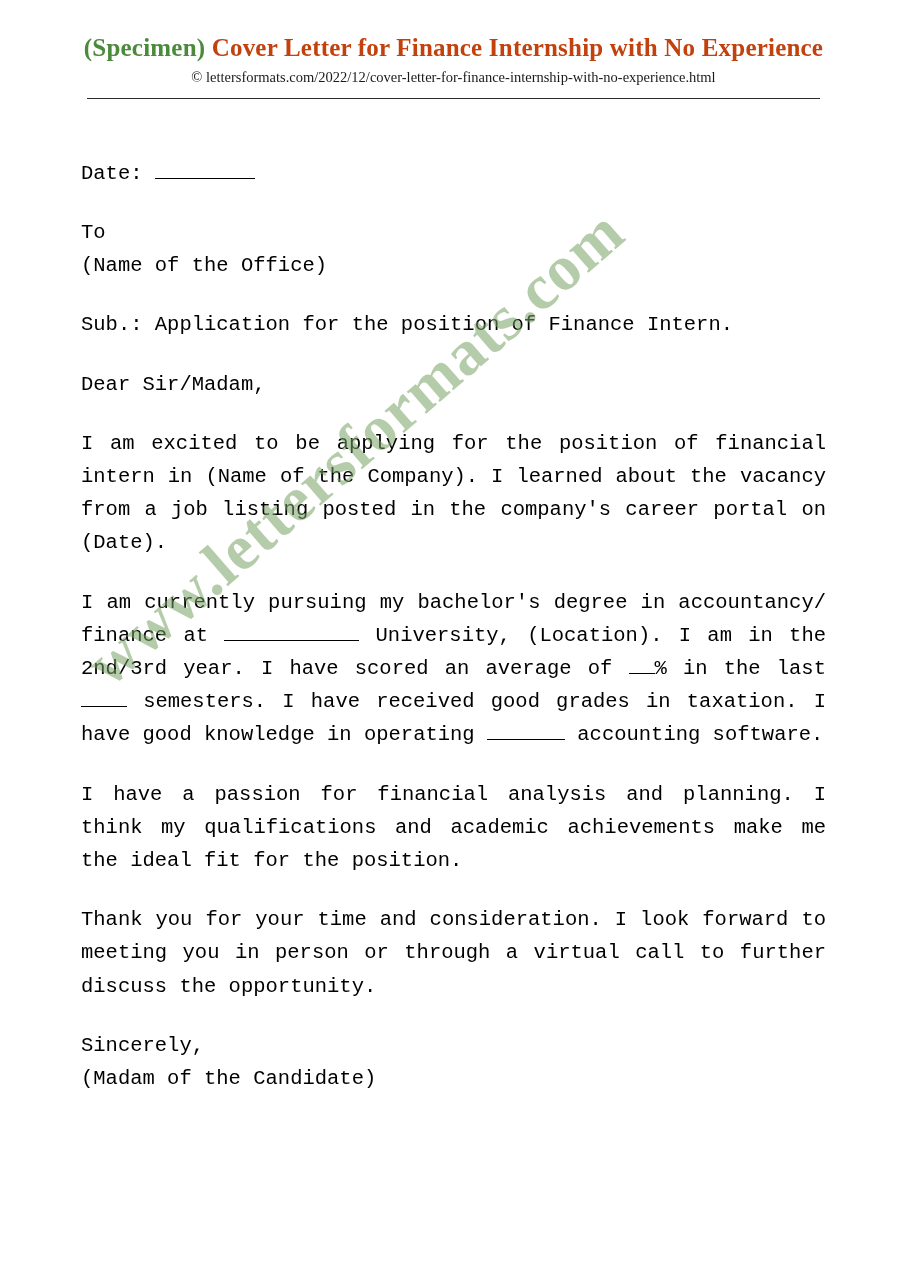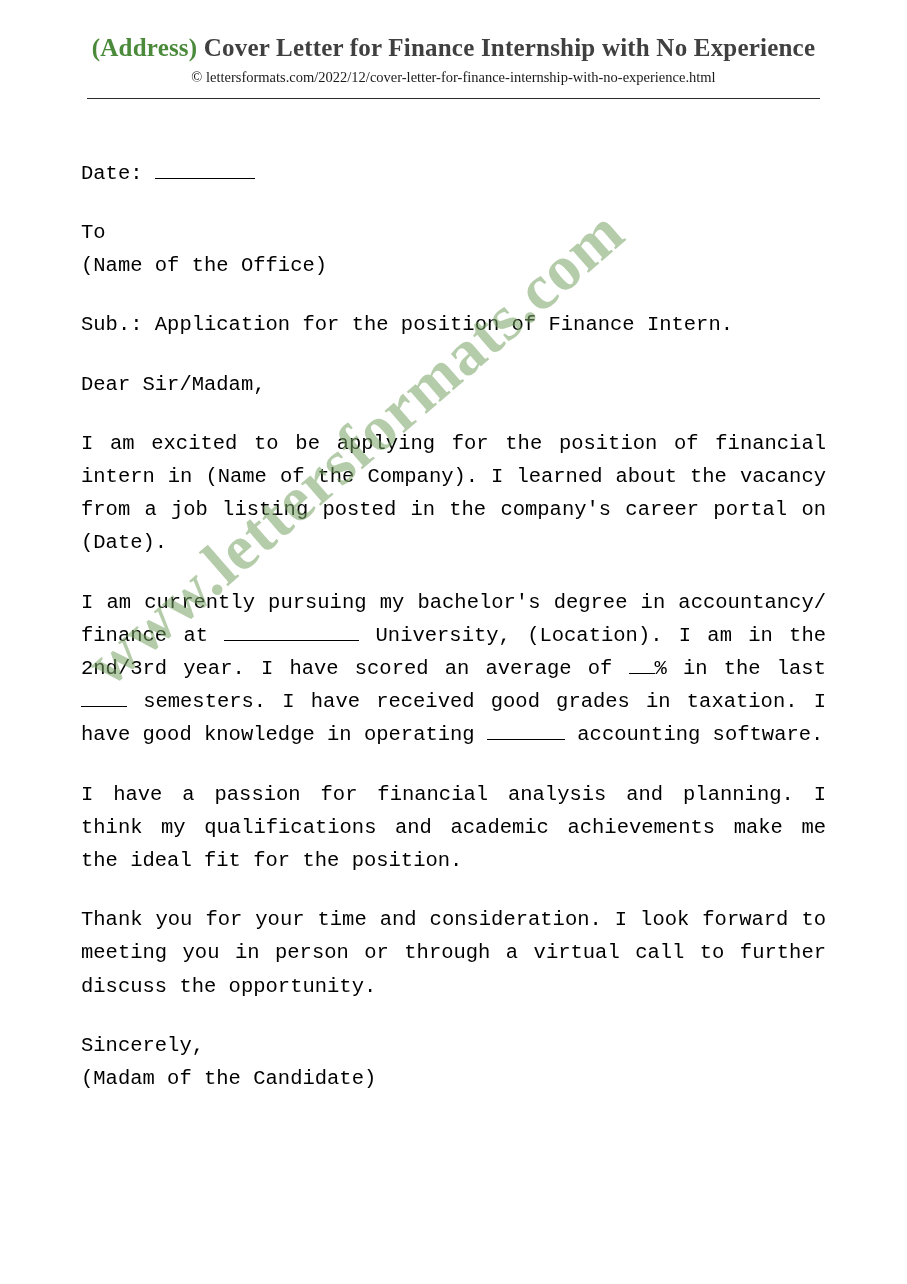--- a/index.html
+++ b/index.html
@@ -31,21 +31,21 @@
     font-size: 25px;
     font-weight: bold;
     letter-spacing: 0.2px;
     line-height: 1.15;
     white-space: nowrap;
   }
   .specimen {
     color: #4a8a3a;
   }
   .title-main {
-    color: #404040;
+    color: #c2410c;
   }
   .source-line {
     margin-top: 6px;
     font-family: "Liberation Serif", serif;
     font-size: 14.5px;
     color: #1a1a1a;
     white-space: nowrap;
   }
   .rule {
     margin: 12px auto 0 auto;
@@ -115,21 +115,21 @@
   }
   .content { position: relative; z-index: 1; }
 </style>
 </head>
 <body>
 
 <div class="page">
 
   <div class="header">
     <div class="title-line">
-      <span class="specimen">(Address)</span>
+      <span class="specimen">(Specimen)</span>
       <span class="title-main">Cover Letter for Finance Internship with No Experience</span>
     </div>
     <div class="source-line">© lettersformats.com/2022/12/cover-letter-for-finance-internship-with-no-experience.html</div>
     <div class="rule"></div>
   </div>
 
   <div class="watermark">
     <span>www.lettersformats.com</span>
   </div>
 

